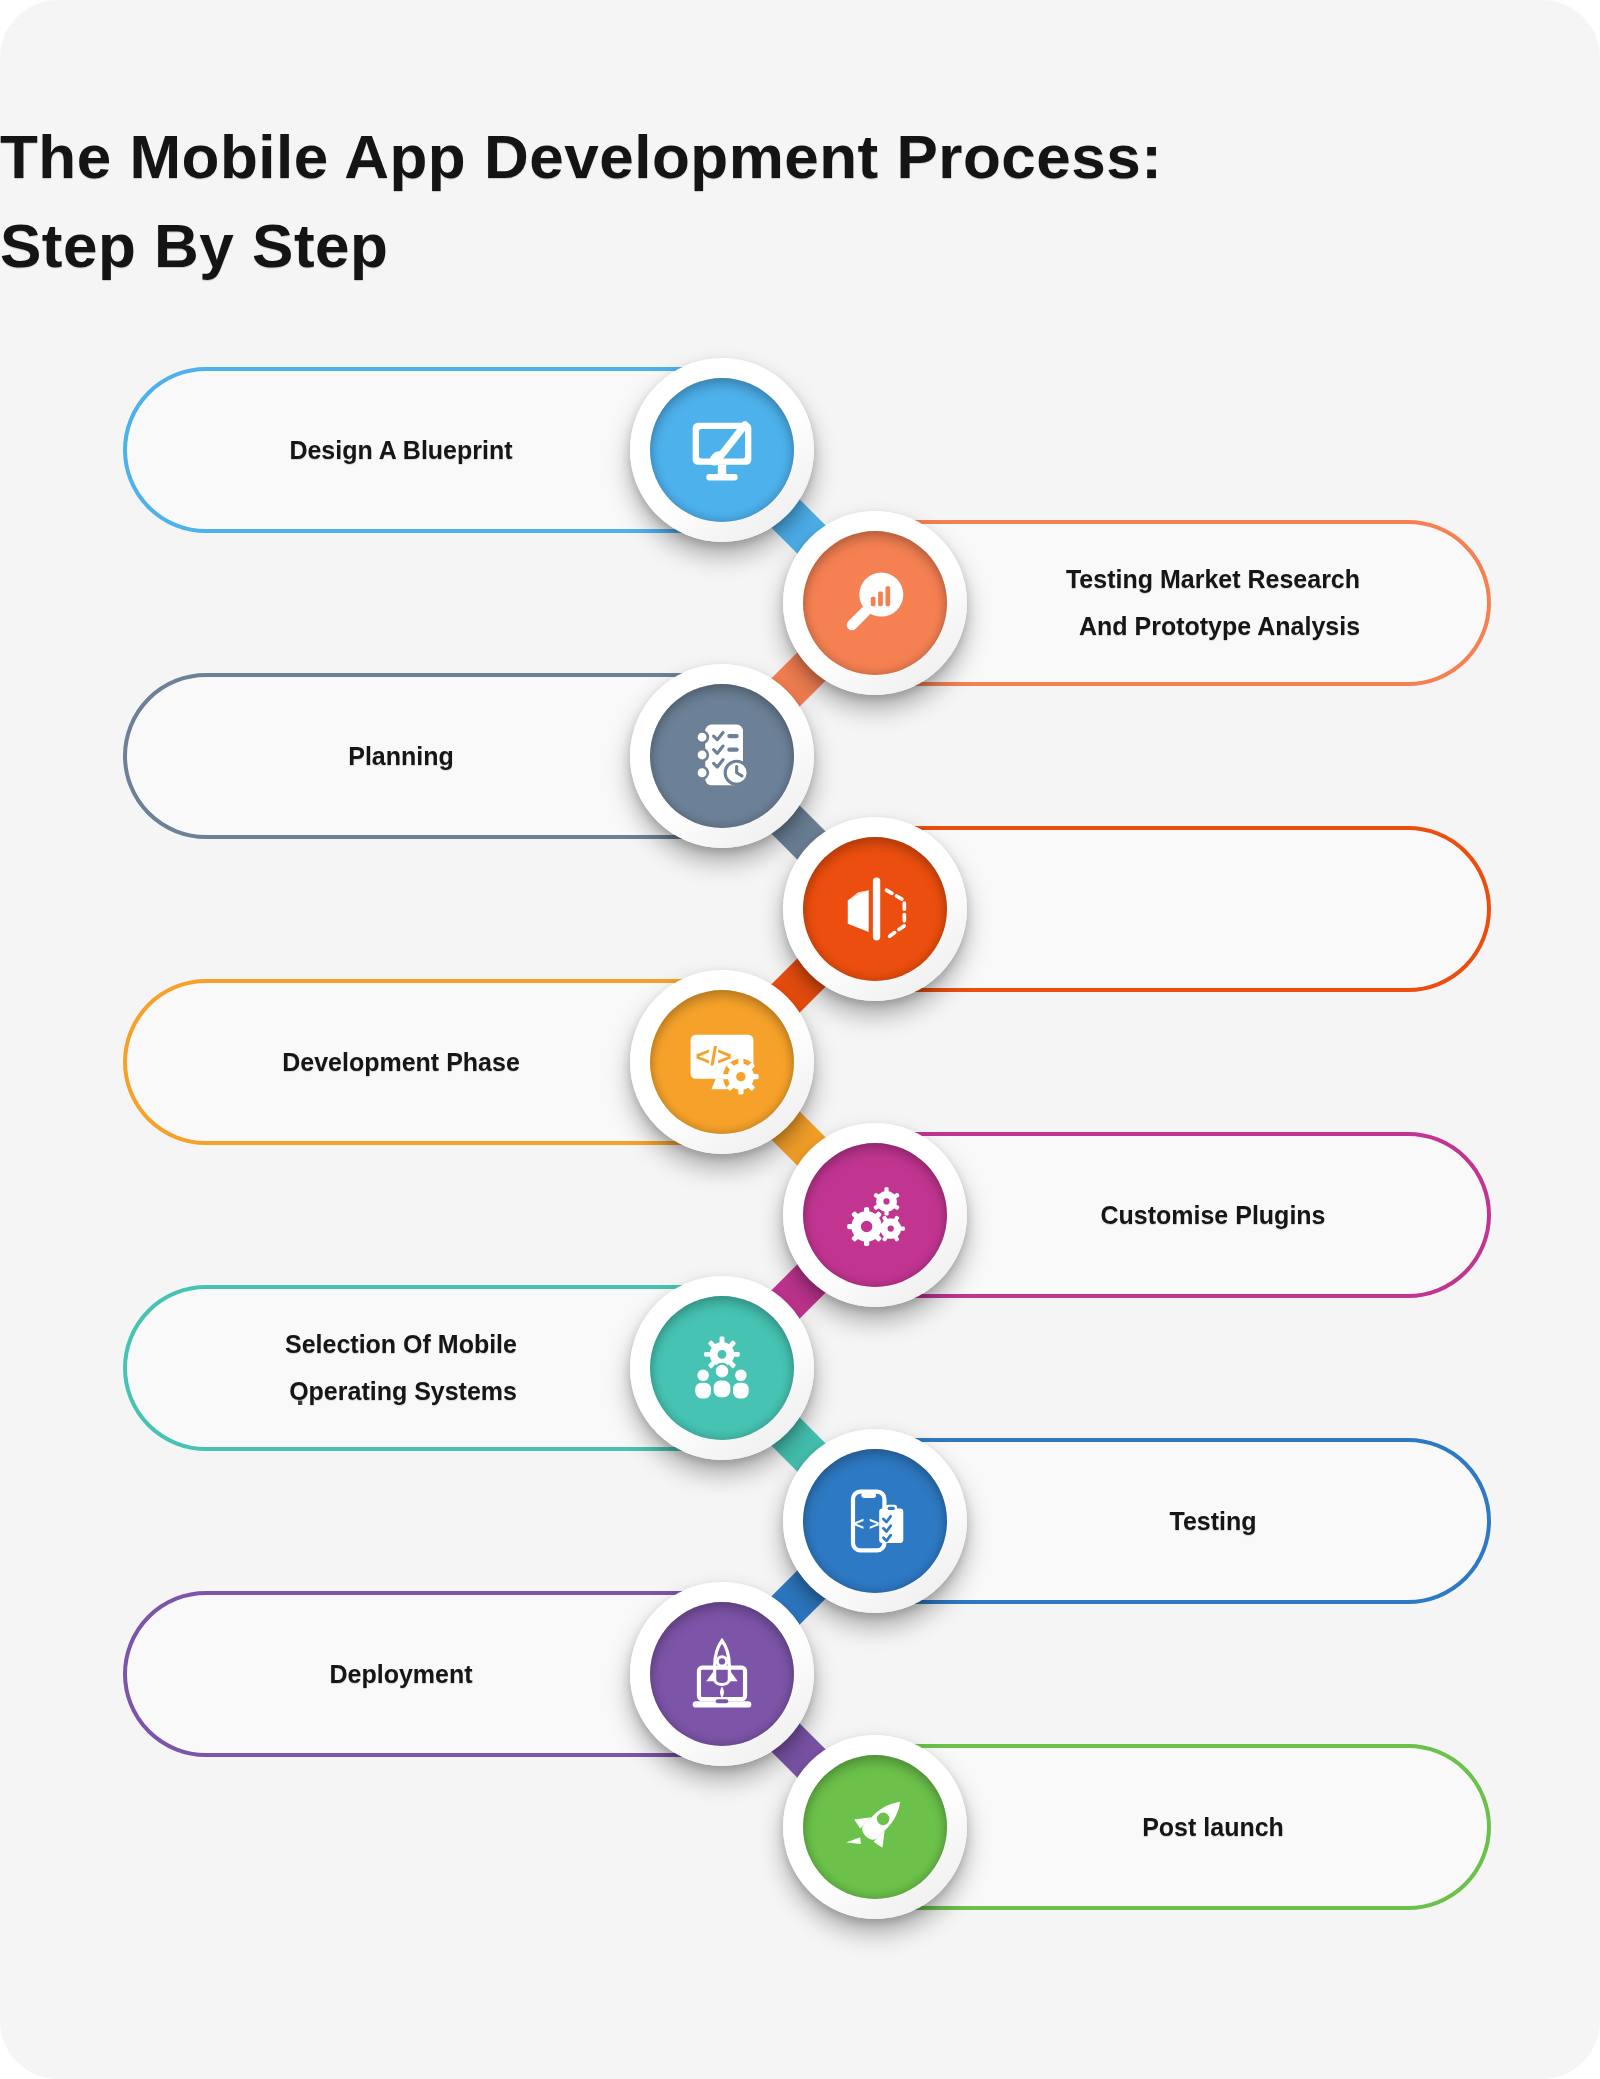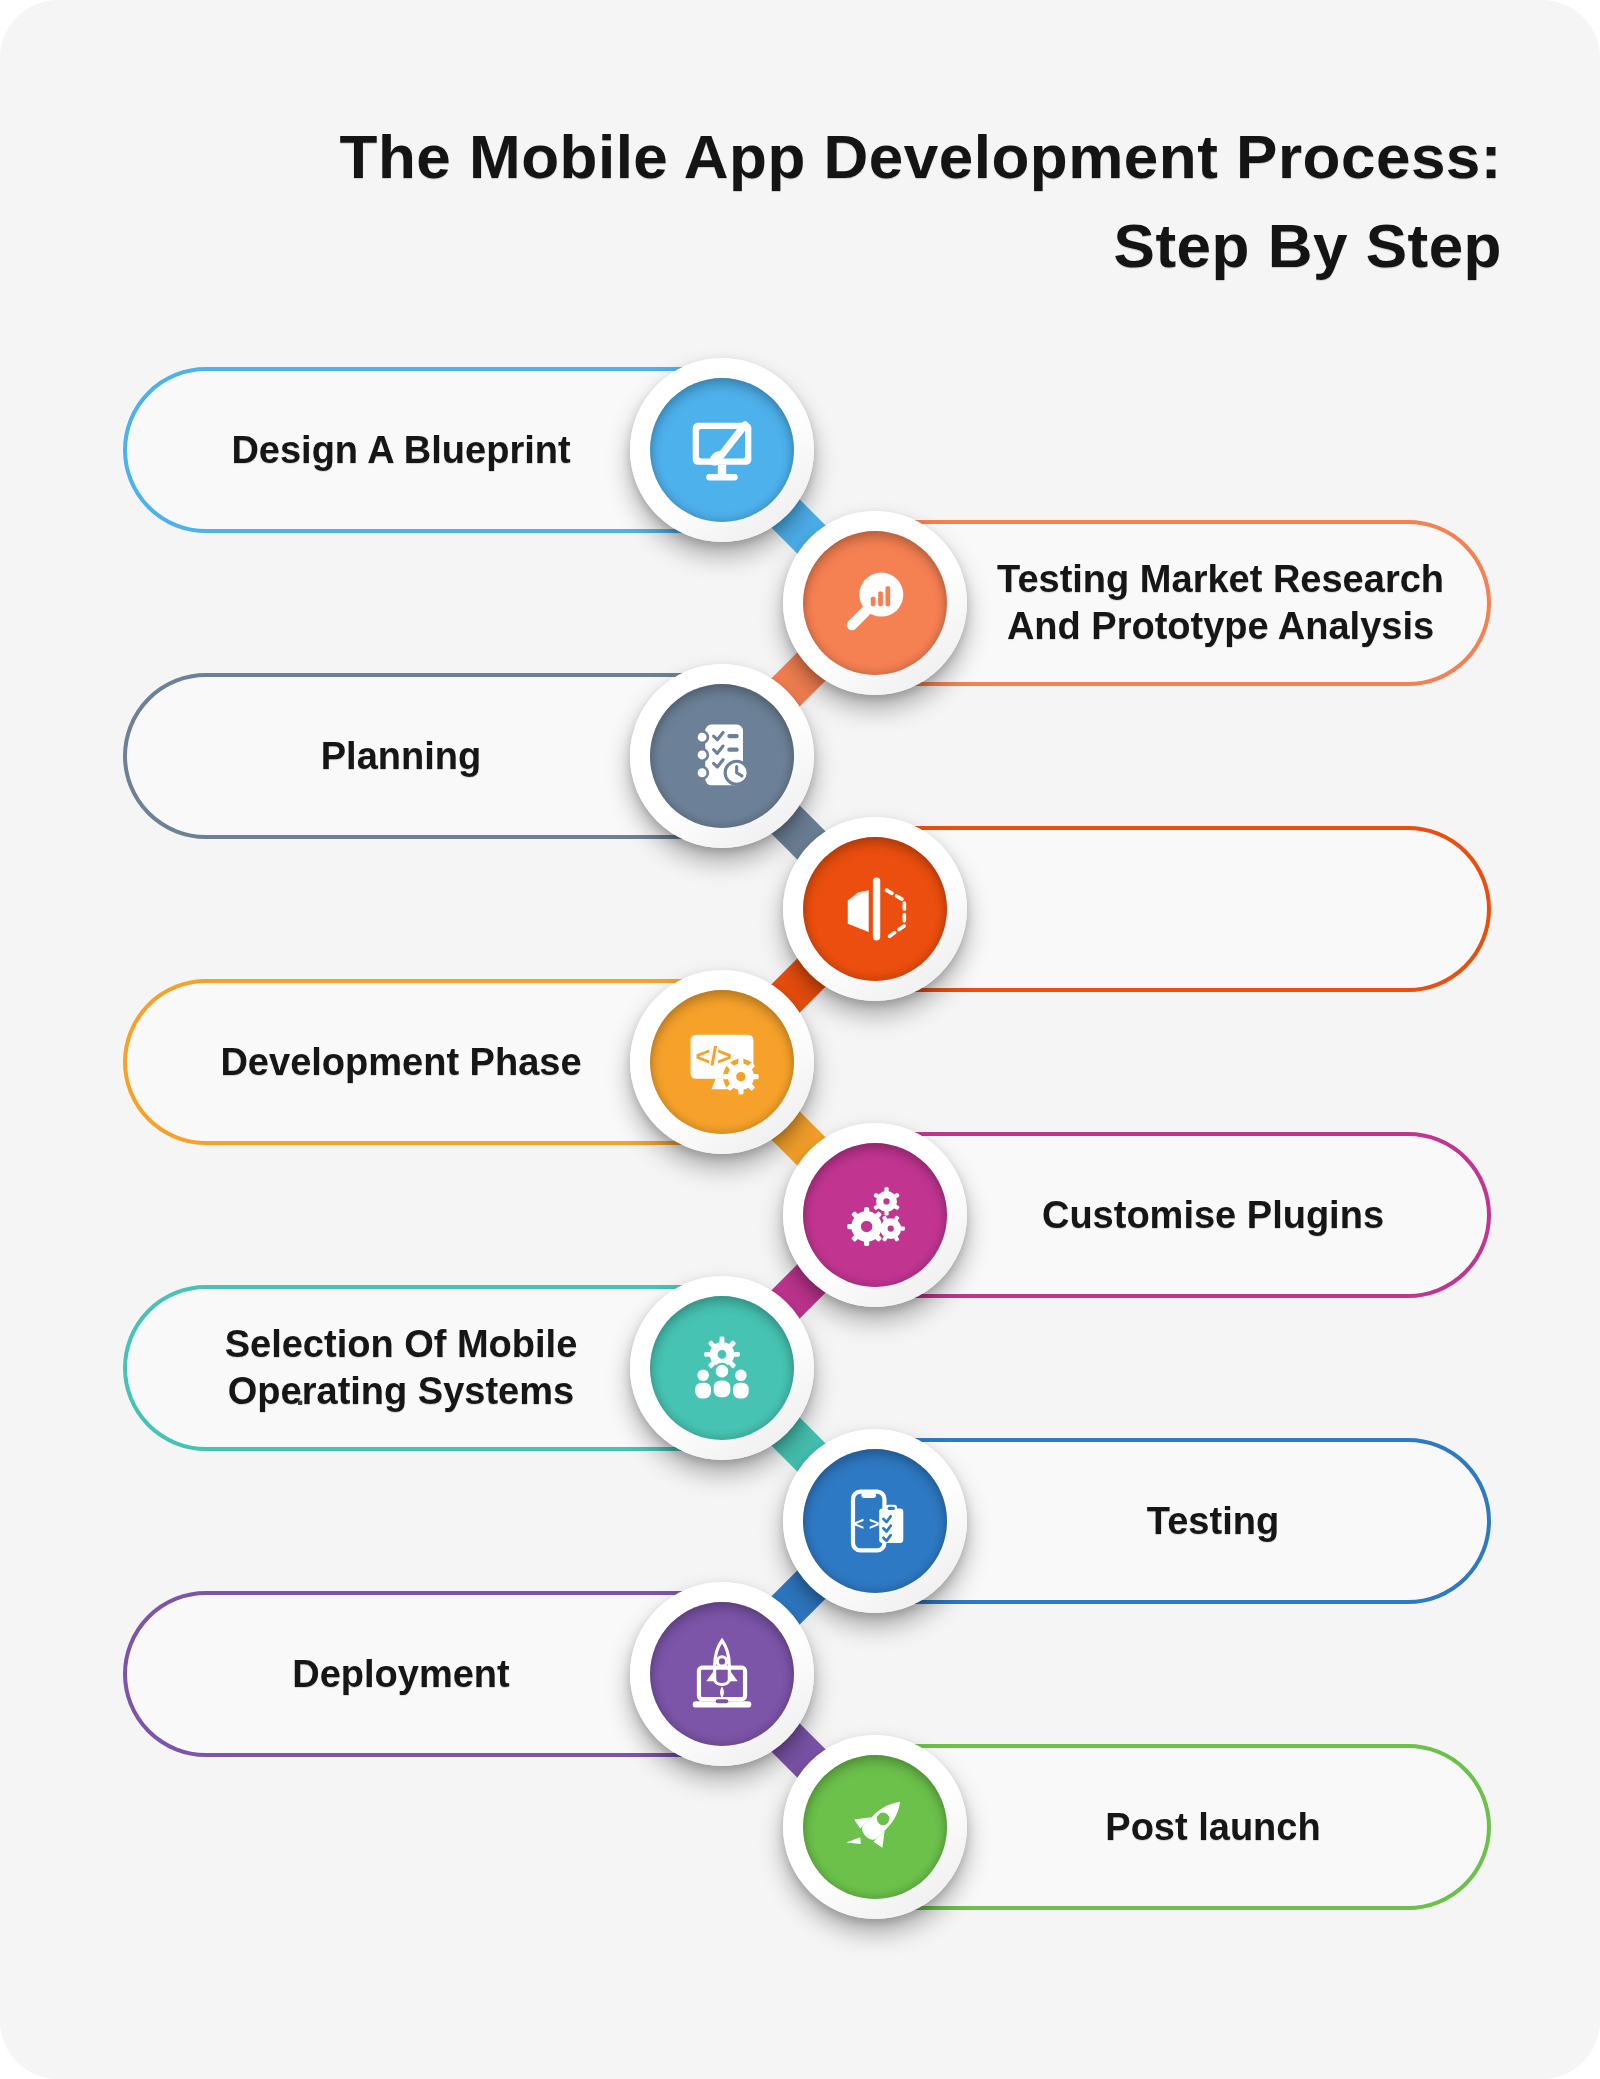--- a/index.html
+++ b/index.html
@@ -7,42 +7,42 @@
     width:1600px;height:2079px;position:relative;
     font-family:"Liberation Sans","DejaVu Sans",sans-serif;
     background:#ffffff;overflow:hidden;
   }
   #canvas{
     position:absolute;left:0;top:0;width:1600px;height:2079px;
     background:#f5f5f6;border-radius:58px;overflow:hidden;
   }
   
   .title{
-    position:absolute;left:0;top:112px;width:1502px;text-align:right;
+    position:absolute;left:0;top:112px;width:1502px;text-align:left;
     font-size:62px;line-height:89px;font-weight:bold;color:#141414;
     letter-spacing:0.5px;text-shadow:0 1px 1px rgba(0,0,0,0.18);
   }
   .title span{display:block;}
   
   .y0{--cy:450px}.y1{--cy:603px}.y2{--cy:756px}.y3{--cy:909px}.y4{--cy:1062px}
   .y5{--cy:1215px}.y6{--cy:1368px}.y7{--cy:1521px}.y8{--cy:1674px}.y9{--cy:1827px}
   
   .pill{
     position:absolute;height:166px;box-sizing:border-box;z-index:1;
     border:4px solid var(--c);border-radius:85px;background:#f9f9fa;
     display:flex;align-items:center;
   }
   .pill.left{left:123px;width:660px;top:calc(var(--cy) - 83px);}
   .pill.right{left:815px;width:676px;top:calc(var(--cy) - 83px);}
   .label{flex:1;display:flex;justify-content:center;}
   .pill.left  .label{margin-left:68px;margin-right:172px;}
   .pill.right .label{margin-left:178px;margin-right:58px;}
   .label-inner{
-    width:max-content;text-align:center;
-    font-size:38px;line-height:47px;font-weight:bold;color:#161616;
+    width:max-content;text-align:right;
+    font-size:25px;line-height:47px;font-weight:bold;color:#161616;
     text-shadow:0 1px 1px rgba(0,0,0,0.15);
   }
   .label-inner span{display:block;}
   .label-inner span:empty{display:none;}
   
   .connector{
     position:absolute;width:217px;height:40px;border-radius:20px;
     background:var(--c);z-index:2;transform-origin:0px 20px;
   }
   .connector.from-left {left:722px;top:calc(var(--cy) - 20px);transform:rotate(45deg);}

